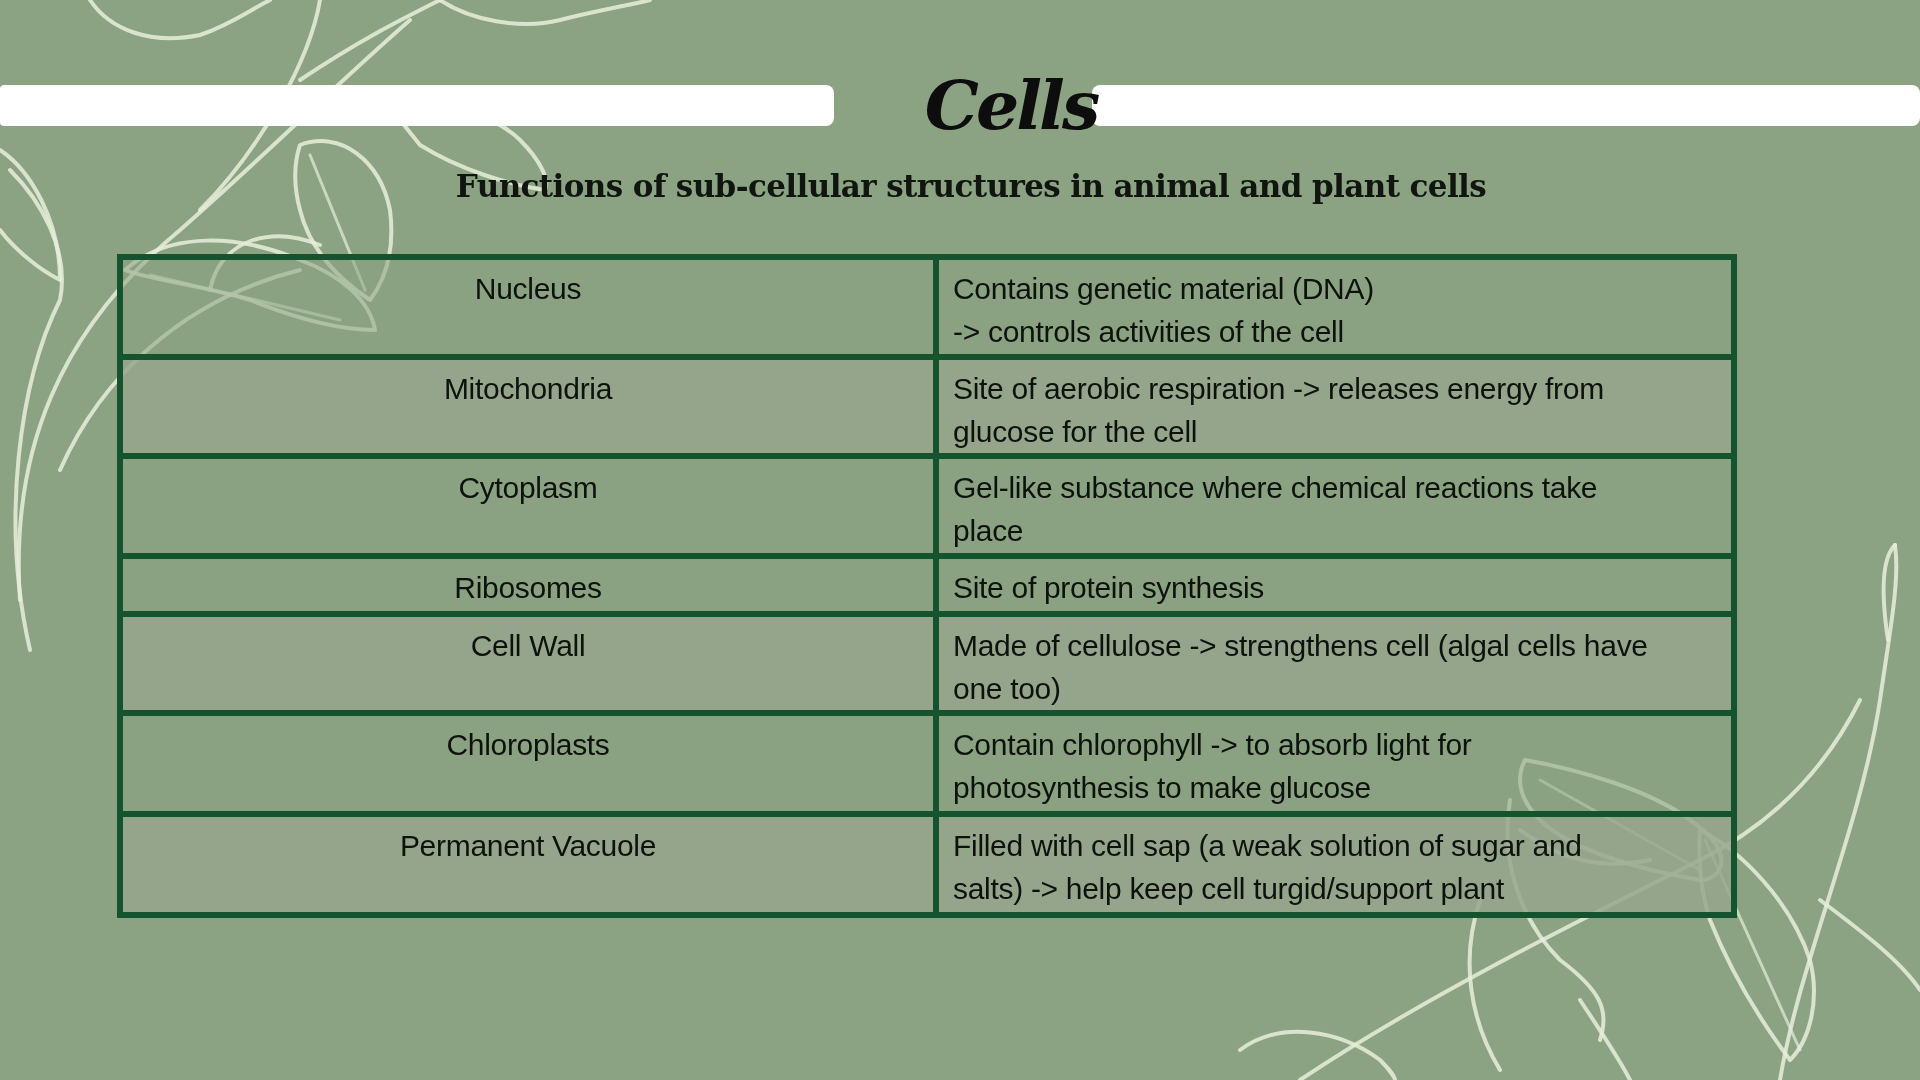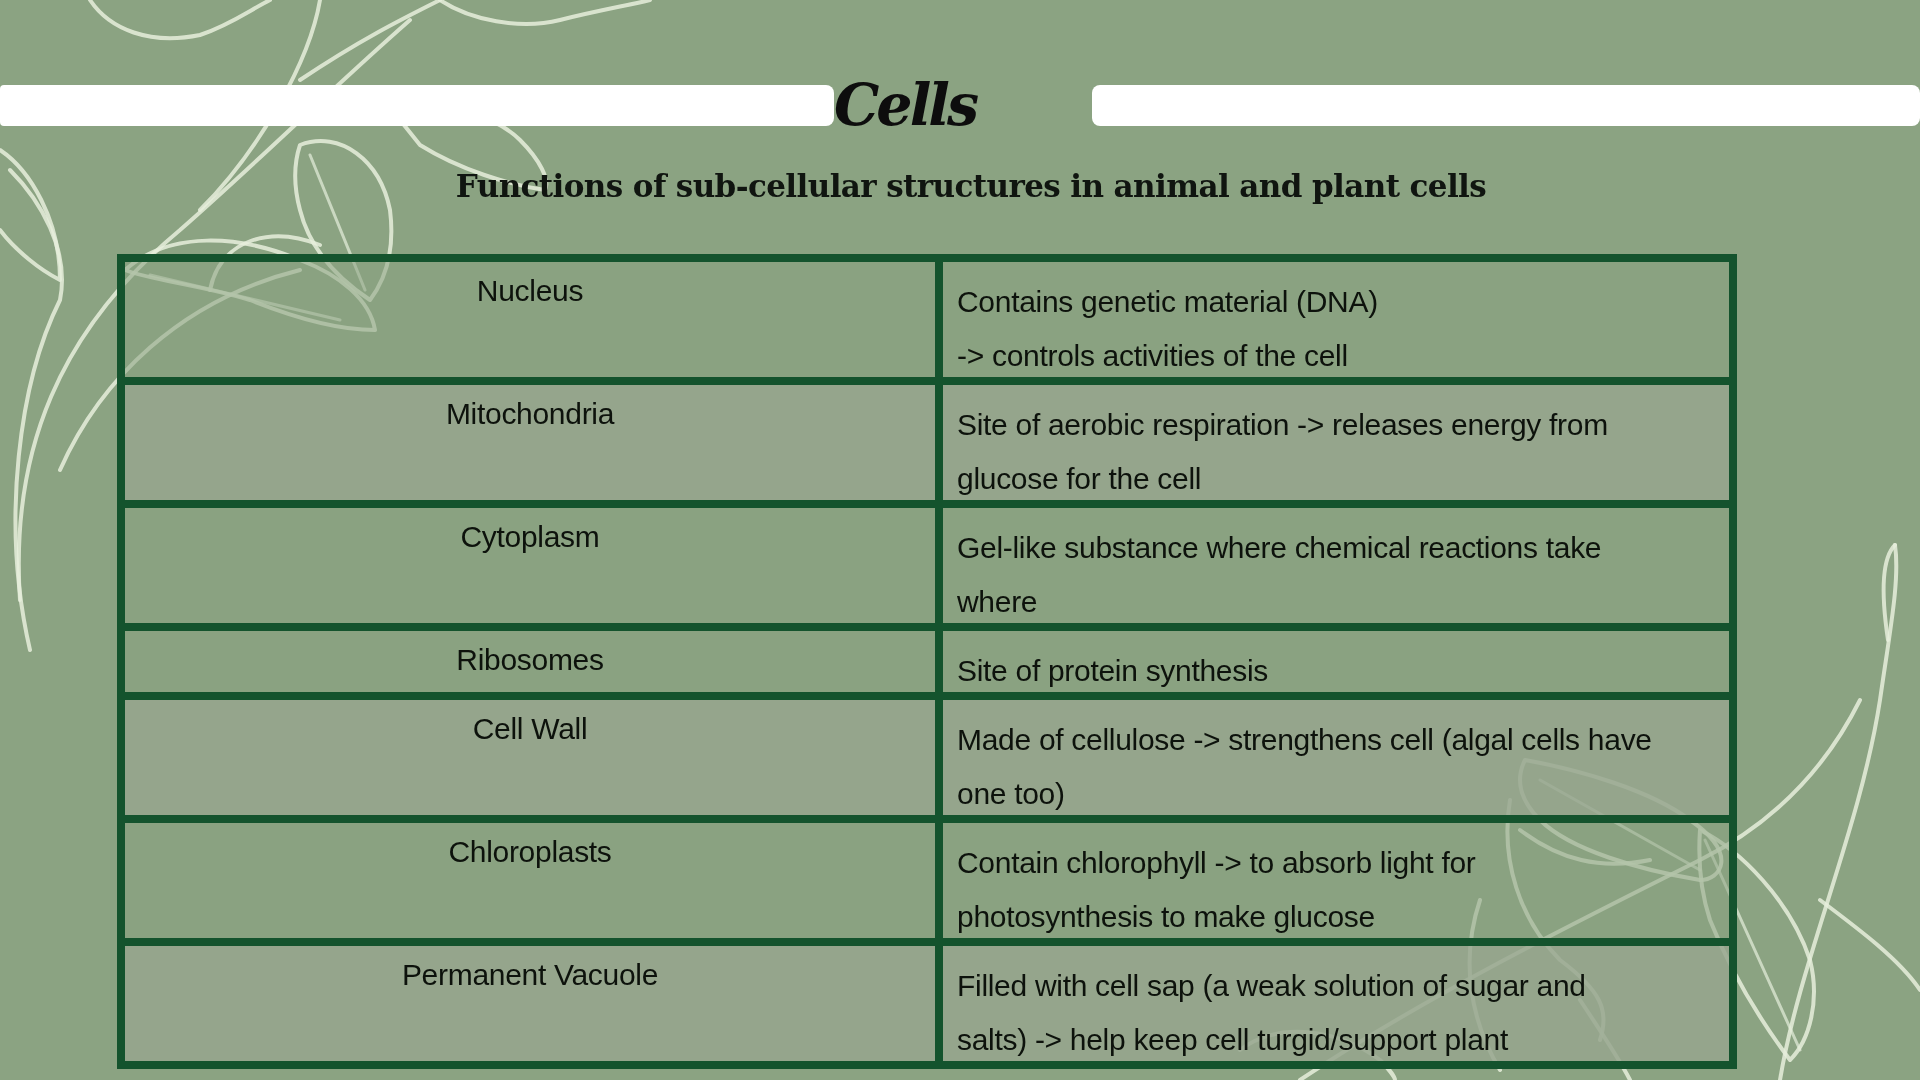--- a/index.html
+++ b/index.html
@@ -42,27 +42,28 @@
       position: absolute;
       top: 85px;
       height: 41px;
       background: #ffffff;
       border-radius: 8px;
     }
     .title-bar.left { left: 0; width: 834px; border-top-left-radius: 4px; border-bottom-left-radius: 4px; }
     .title-bar.right { left: 1092px; width: 828px; }
     .title {
       position: absolute;
-      left: 834px;
+      left: 882px;
       width: 258px;
       top: 50px;
+      text-align: center;
       font-family: "DejaVu Serif", "Liberation Serif", serif;
       font-style: italic;
       font-weight: bold;
-      font-size: 57px;
+      font-size: 68px;
       line-height: 110px;
       letter-spacing: -3px;
       color: #0d0d0d;
     }
     .subtitle {
       position: absolute;
       left: 0;
       width: 1942px;
       top: 166px;
       text-align: center;
@@ -75,38 +76,38 @@
     }
     table.cells {
       position: absolute;
       left: 117px;
       top: 254px;
       width: 1620px;
       border-collapse: collapse;
       table-layout: fixed;
     }
     table.cells td {
-      border: 8px solid #14532d;
+      border: 6px solid #14532d;
       vertical-align: top;
       font-family: "Liberation Sans", sans-serif;
       font-size: 30px;
       line-height: 43px;
       color: #0d120c;
       padding: 7px 14px 0 14px;
       letter-spacing: -0.3px;
     }
     table.cells td.name {
       width: 810px;
       text-align: center;
       padding-left: 0;
       padding-right: 0;
     }
     table.cells tr.odd td { background: rgba(139,163,130,0.55); }
     table.cells tr.even td { background: rgba(150,166,142,0.85); }
-    .desc-line { display: block; margin-top: 11px; }
+    .desc-line { display: block; }
   </style>
 </head>
 <body>
 
 <div class="slide">
 
   <svg class="deco" viewBox="0 0 1920 1080" xmlns="http://www.w3.org/2000/svg">
 
     <path d="M20 600 C 10 450, 60 330, 180 230 C 260 160, 330 90, 410 20"></path>
     <path d="M60 470 C 100 380, 180 300, 300 270"></path>
@@ -159,21 +160,21 @@
         <td class="name">Mitochondria</td>
         <td>
           <span class="desc-line">Site of aerobic respiration -&gt; releases energy from</span>
           <span class="desc-line">glucose for the cell</span>
         </td>
       </tr>
       <tr class="odd" style="height:100px">
         <td class="name">Cytoplasm</td>
         <td>
           <span class="desc-line">Gel-like substance where chemical reactions take</span>
-          <span class="desc-line">where</span>
+          <span class="desc-line">place</span>
         </td>
       </tr>
       <tr class="odd" style="height:58px">
         <td class="name">Ribosomes</td>
         <td>
           <span class="desc-line">Site of protein synthesis</span>
         </td>
       </tr>
       <tr class="even" style="height:79px">
         <td class="name">Cell Wall</td>

